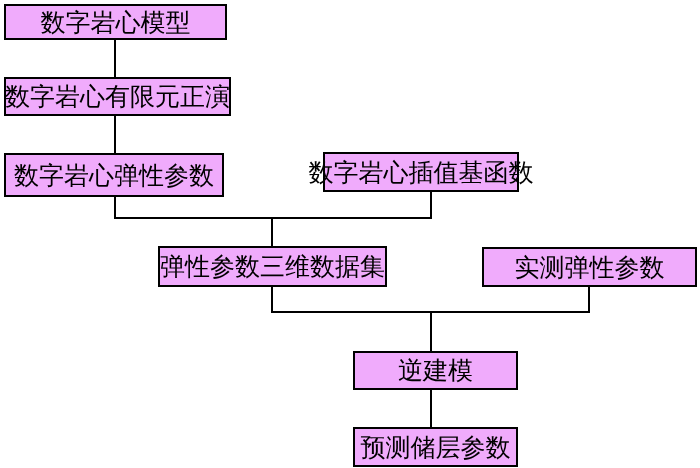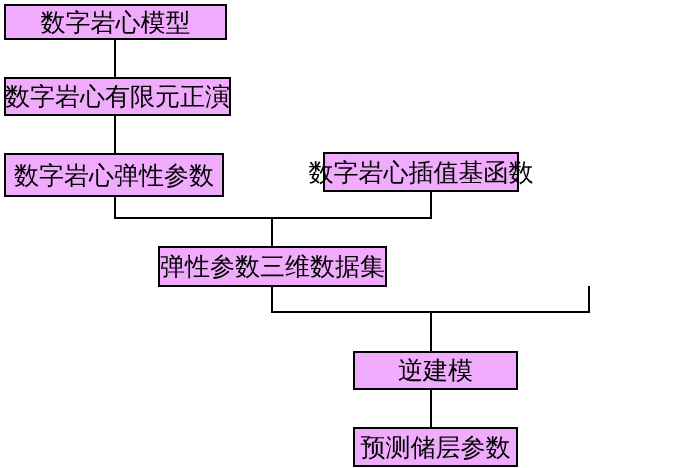--- a/index.html
+++ b/index.html
@@ -65,20 +65,21 @@
   <div id="b1" class="flow-box">数字岩心模型</div>
 
   <div id="b2" class="flow-box">数字岩心有限元正演</div>
 
   <div id="b3" class="flow-box">数字岩心弹性参数</div>
 
   <div id="b4" class="flow-box">数字岩心插值基函数</div>
 
   <div id="b5" class="flow-box">弹性参数三维数据集</div>
 
+  <div id="b6" class="flow-box">实测弹性参数</div>
 
   <div id="b8" class="flow-box">预测储层参数</div>
 
   <div id="b7" class="flow-box">逆建模</div>
 
   <div id="v1" class="line"></div>
   <div id="v2" class="line"></div>
   <div id="v3" class="line"></div>
   <div id="v4" class="line"></div>
   <div id="h1" class="line"></div>

